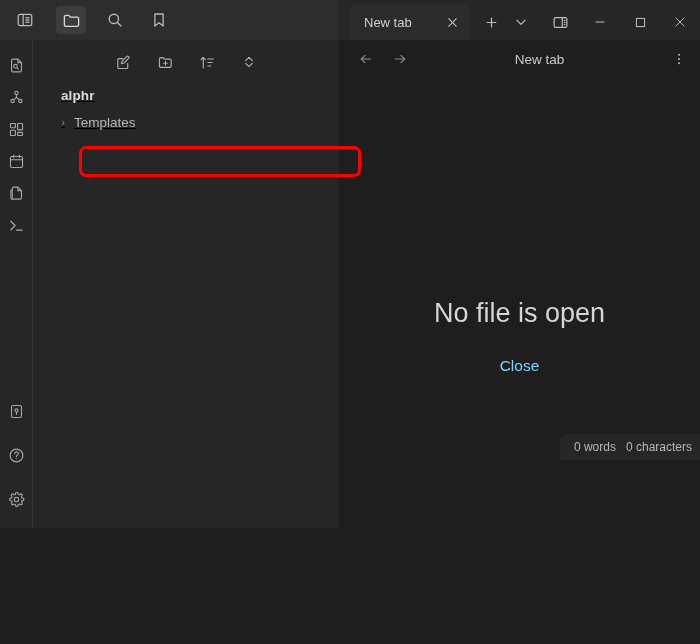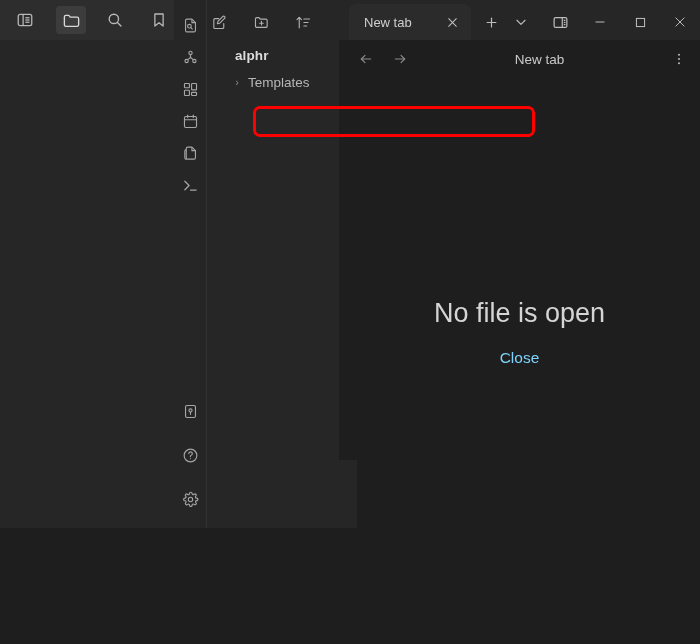--- a/index.html
+++ b/index.html
@@ -20,22 +20,23 @@
     height: 644px;
     display: flex;
     background: #1e1e1e;
   }
 
   
   #left-column {
     width: 339px;
     height: 528px;
     display: flex;
-    flex-direction: row;
+    flex-direction: column;
     background: #262626;
+    text-decoration: underline;
   }
 
   
   #left-top-bar {
     height: 40px;
     min-height: 40px;
     background: #2d2d2d;
     display: flex;
     align-items: center;
     padding-left: 4px;
@@ -294,21 +295,21 @@
     flex-direction: column;
     align-items: center;
     justify-content: flex-start;
     padding-top: 220px;
     min-height: 0;
   }
   #empty-title {
     font-size: 27px;
     color: #d5d5d5;
     font-weight: normal;
-    margin-bottom: 20px;
+    margin-bottom: 28px;
   }
   .empty-link {
     font-size: 15.5px;
     color: #7a6ff0;
     cursor: pointer;
     margin-bottom: 14px;
     text-decoration: none;
   }
   #empty-link-close { color: #7dd3fc; }
 
@@ -623,14 +624,18 @@
           </svg>
         </span>
       </div>
     </div>
 
     <div id="editor-body">
       <div id="empty-title">No file is open</div>
       <div class="empty-link" id="empty-link-close">Close</div>
     </div>
 
+    <div id="status-bar">
+      <span>0 words</span>
+      <span>0 characters</span>
+    </div>
   </div>
 </div>
 
 </body></html>

